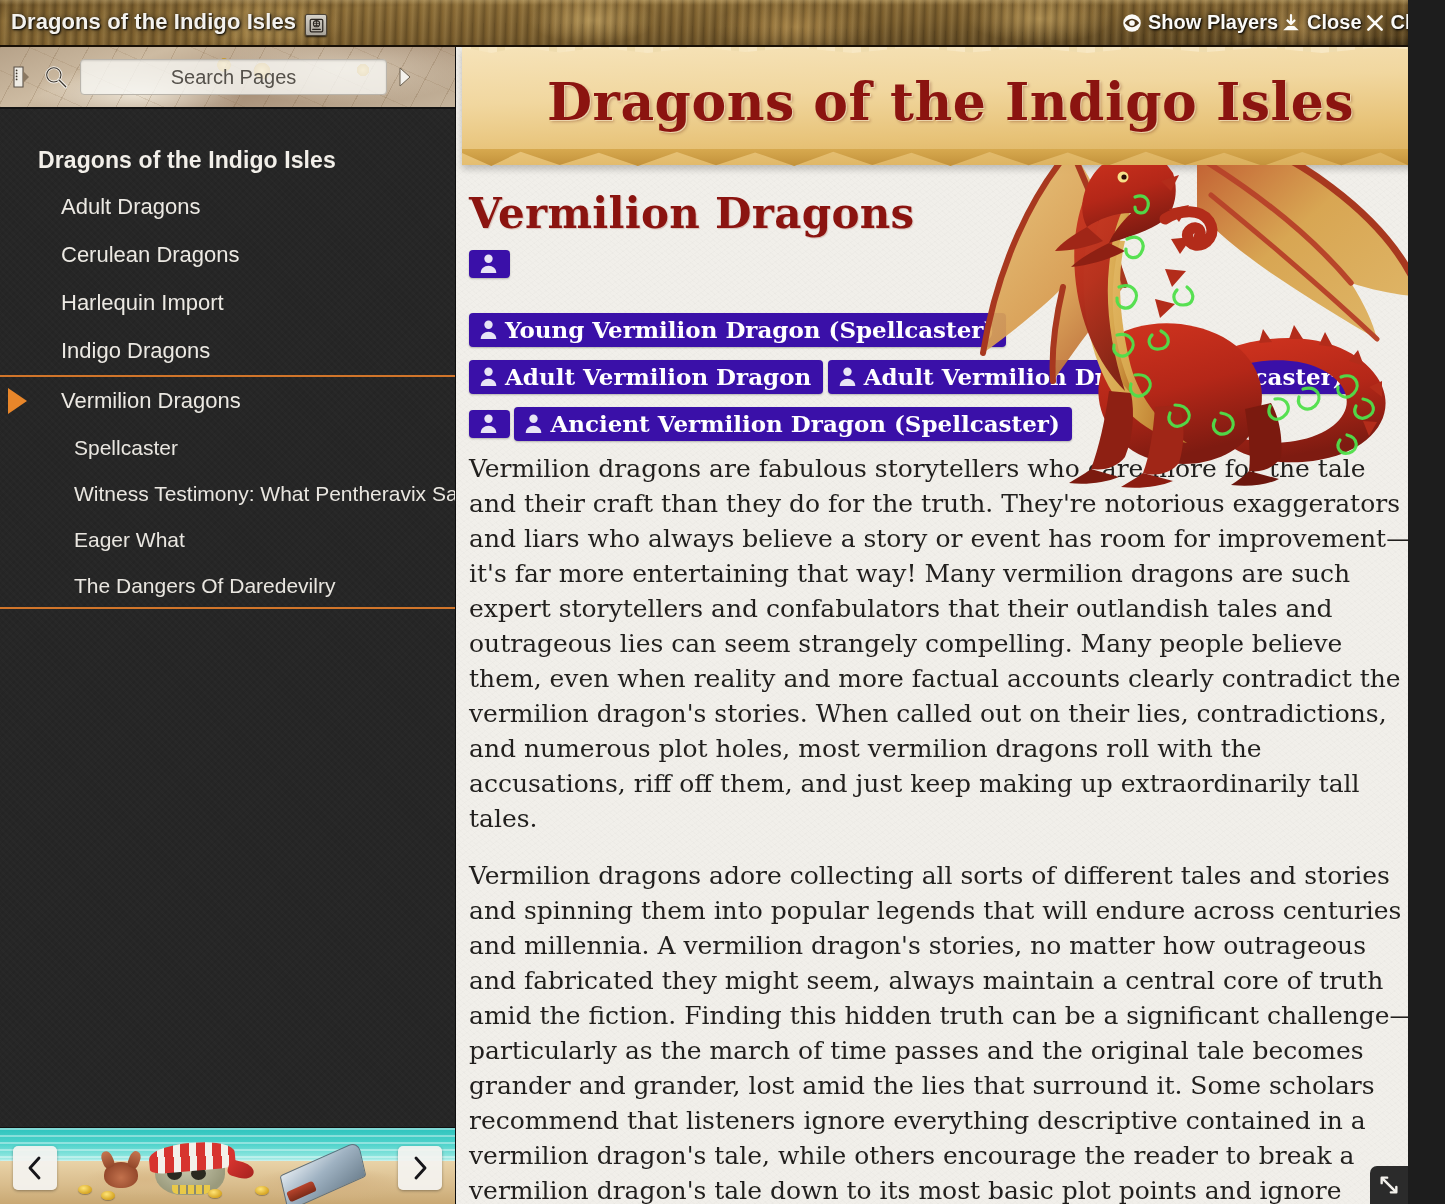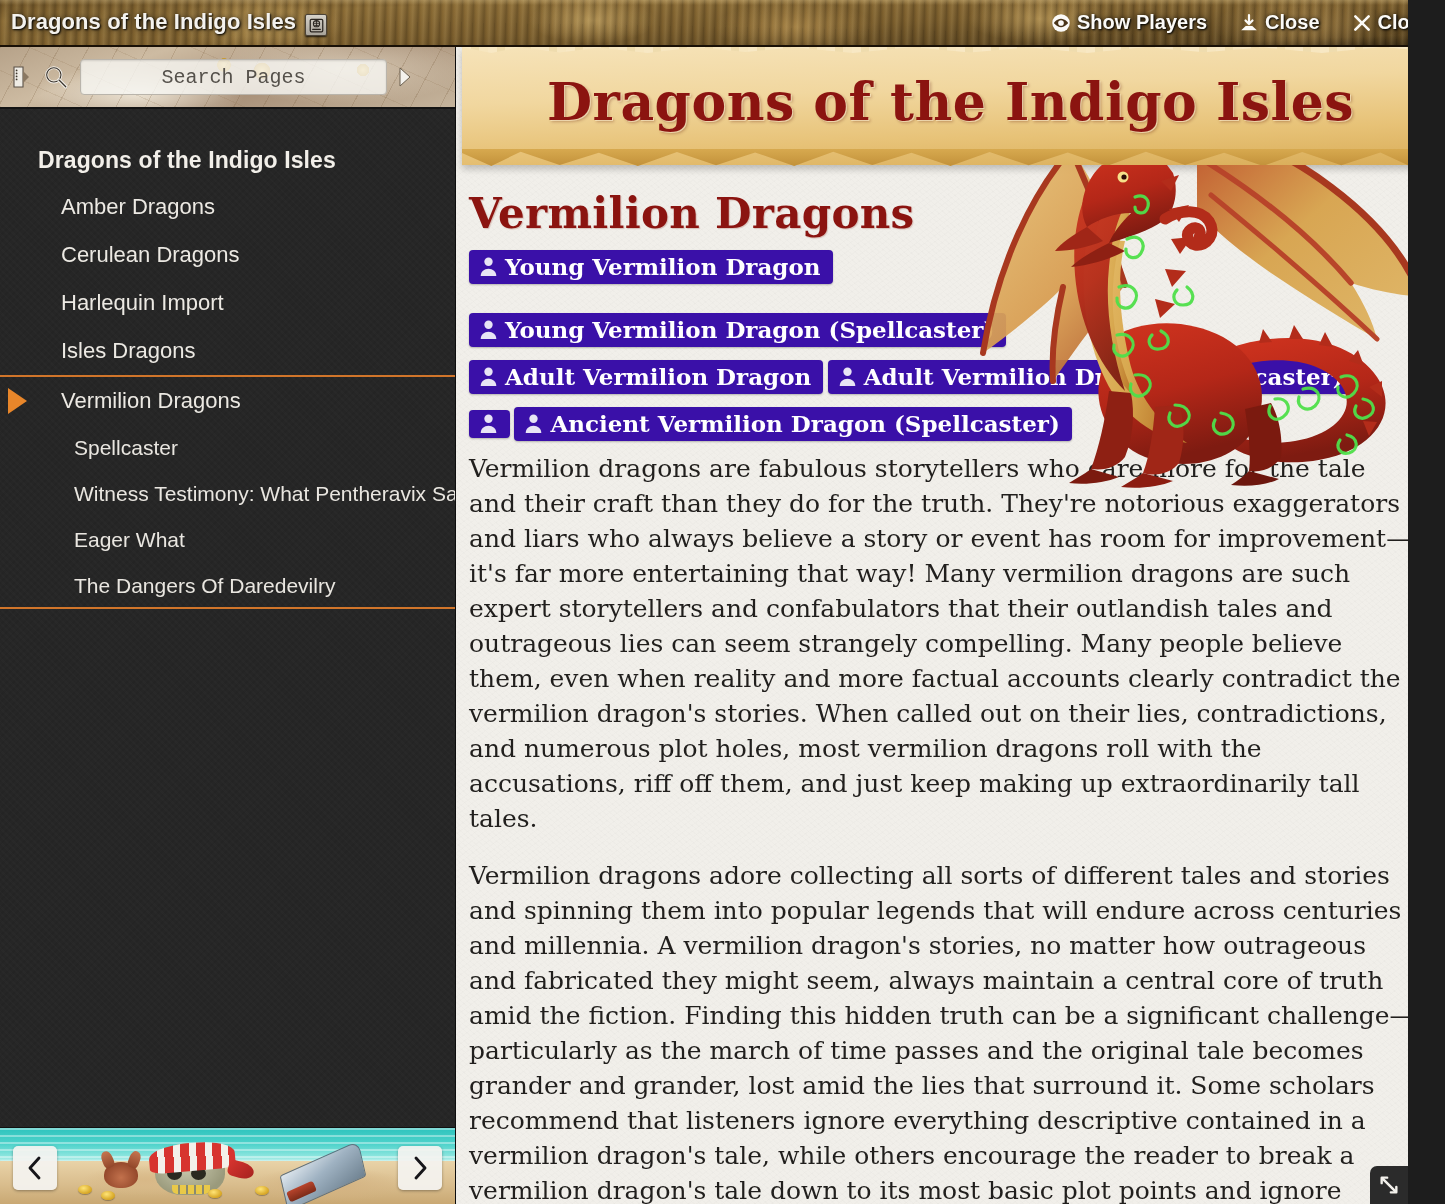--- a/index.html
+++ b/index.html
@@ -55,21 +55,21 @@
     vertical-align: -4px;
     border-radius: 2px;
     background: linear-gradient(180deg,#d6d2c9,#a9a49a);
     border: 1px solid #4b4338;
     box-shadow: 0 1px 2px rgba(0,0,0,.8);
   }
   .tb-journal-icon svg { width: 15px; height: 15px; display: block; }
 
   .tb-right {
     margin-left: auto; display: flex; align-items: flex-end;
-    gap: 32px; padding-right: 13px;
+    gap: 3px; 
     position: relative; z-index: 2;
   }
   .tb-btn {
     display: flex; align-items: center; gap: 6px;
     font-size: 20px; font-weight: bold; color: #fbfaf7;
     text-shadow: 1px 1px 2px rgba(0,0,0,.95), 0 0 5px rgba(0,0,0,.75);
     cursor: pointer; white-space: nowrap;
   }
   .tb-btn svg { width: 20px; height: 20px; display: block; flex: 0 0 auto; }
 
@@ -122,21 +122,21 @@
   }
   .search-icon svg { width: 26px; height: 26px; display: block; }
   #search-input {
     position: relative; z-index: 3;
     margin-left: 9px;
     width: 307px; height: 36px;
     border: 1px solid #b9b4ab;
     border-radius: 4px;
     background: rgba(248,247,244,.80);
     color: #45403a;
-    font-family: Liberation Mono, monospace;
+    font-family: Liberation Sans, sans-serif;
     font-size: 20px; text-align: center;
     outline: none;
     box-shadow: inset 0 1px 2px rgba(0,0,0,.12);
   }
   #search-input::placeholder { color: #55514b; opacity: 1; }
   .strip-next {
     position: relative; z-index: 3;
     margin-left: 7px; width: 22px; height: 26px;
     display: flex; align-items: center; justify-content: center;
     cursor: pointer;
@@ -494,30 +494,30 @@
           </svg>
       </div>
     </div>
 
     <div id="tree">
       <div class="tree-root">
         <span>Dragons of the Indigo Isles</span>
       </div>
 
       <div class="tree-l1">
-        <span>Amber Dragons</span>
+        <span>Adult Dragons</span>
       </div>
       <div class="tree-l1">
         <span>Cerulean Dragons</span>
       </div>
       <div class="tree-l1">
         <span>Harlequin Import</span>
       </div>
       <div class="tree-l1">
-        <span>Isles Dragons</span>
+        <span>Indigo Dragons</span>
       </div>
 
       <div class="tree-l1 tree-active">
         <span class="tree-caret"></span>
         <span>Vermilion Dragons</span>
       </div>
 
       <div class="tree-active-wrap">
         <div class="tree-l2">
           <span>Spellcaster</span>
@@ -685,21 +685,20 @@
       </div>
 
       <div class="section-title">Vermilion Dragons</div>
 
       <div class="statblock-group">
         <div class="statblock">
           <svg class="person" viewBox="0 0 20 22">
               <circle cx="10" cy="6" r="4.4" fill="#e8e4f5"></circle>
               <path d="M1.8 21c0-4.6 3.7-7.6 8.2-7.6s8.2 3 8.2 7.6z" fill="#e8e4f5"></path>
             </svg>
-          <span>Young Vermilion Dragon</span>
         </div>
         <div class="statblock">
           <svg class="person" viewBox="0 0 20 22">
               <circle cx="10" cy="6" r="4.4" fill="#e8e4f5"></circle>
               <path d="M1.8 21c0-4.6 3.7-7.6 8.2-7.6s8.2 3 8.2 7.6z" fill="#e8e4f5"></path>
             </svg>
           <span>Young Vermilion Dragon (Spellcaster)</span>
         </div>
         <div class="sb-spacer"></div>
         <div class="statblock">

